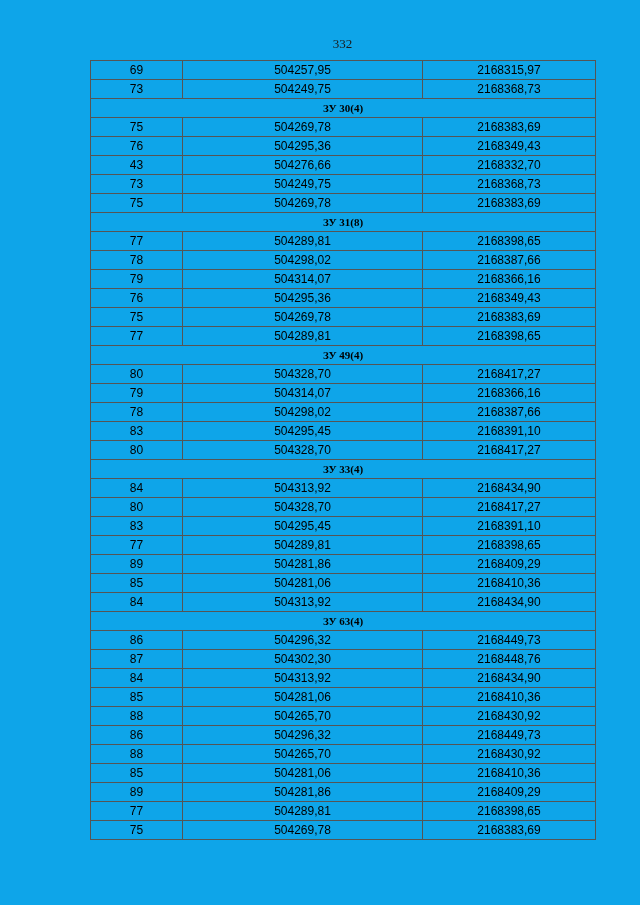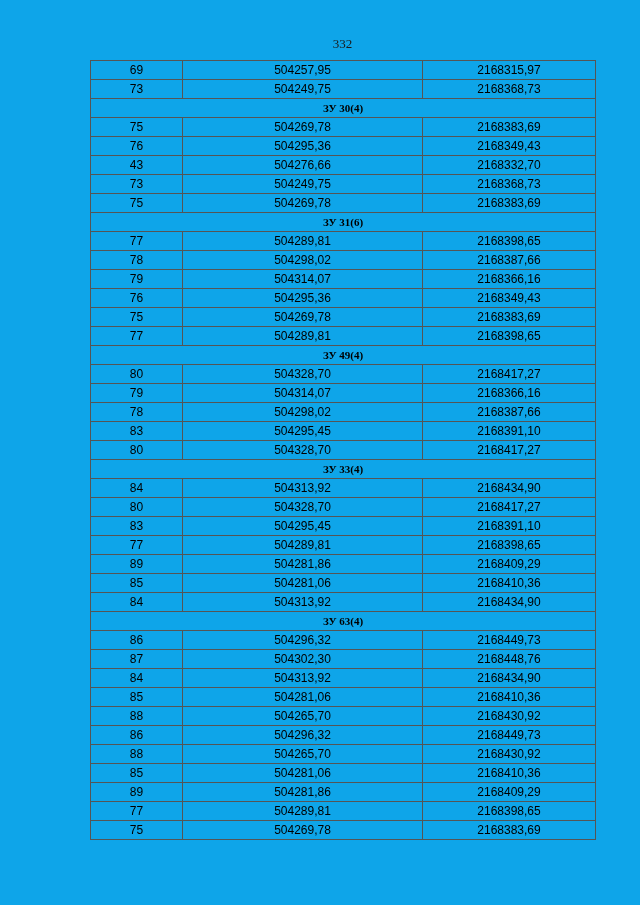--- a/index.html
+++ b/index.html
@@ -101,21 +101,21 @@
           <td>73</td>
           <td>504249,75</td>
           <td>2168368,73</td>
         </tr>
         <tr>
           <td>75</td>
           <td>504269,78</td>
           <td>2168383,69</td>
         </tr>
         <tr>
-          <td colspan="3" class="section-header">ЗУ 31(6)</td>
+          <td colspan="3" class="section-header">ЗУ 31(8)</td>
         </tr>
         <tr>
           <td>77</td>
           <td>504289,81</td>
           <td>2168398,65</td>
         </tr>
         <tr>
           <td>78</td>
           <td>504298,02</td>
           <td>2168387,66</td>

